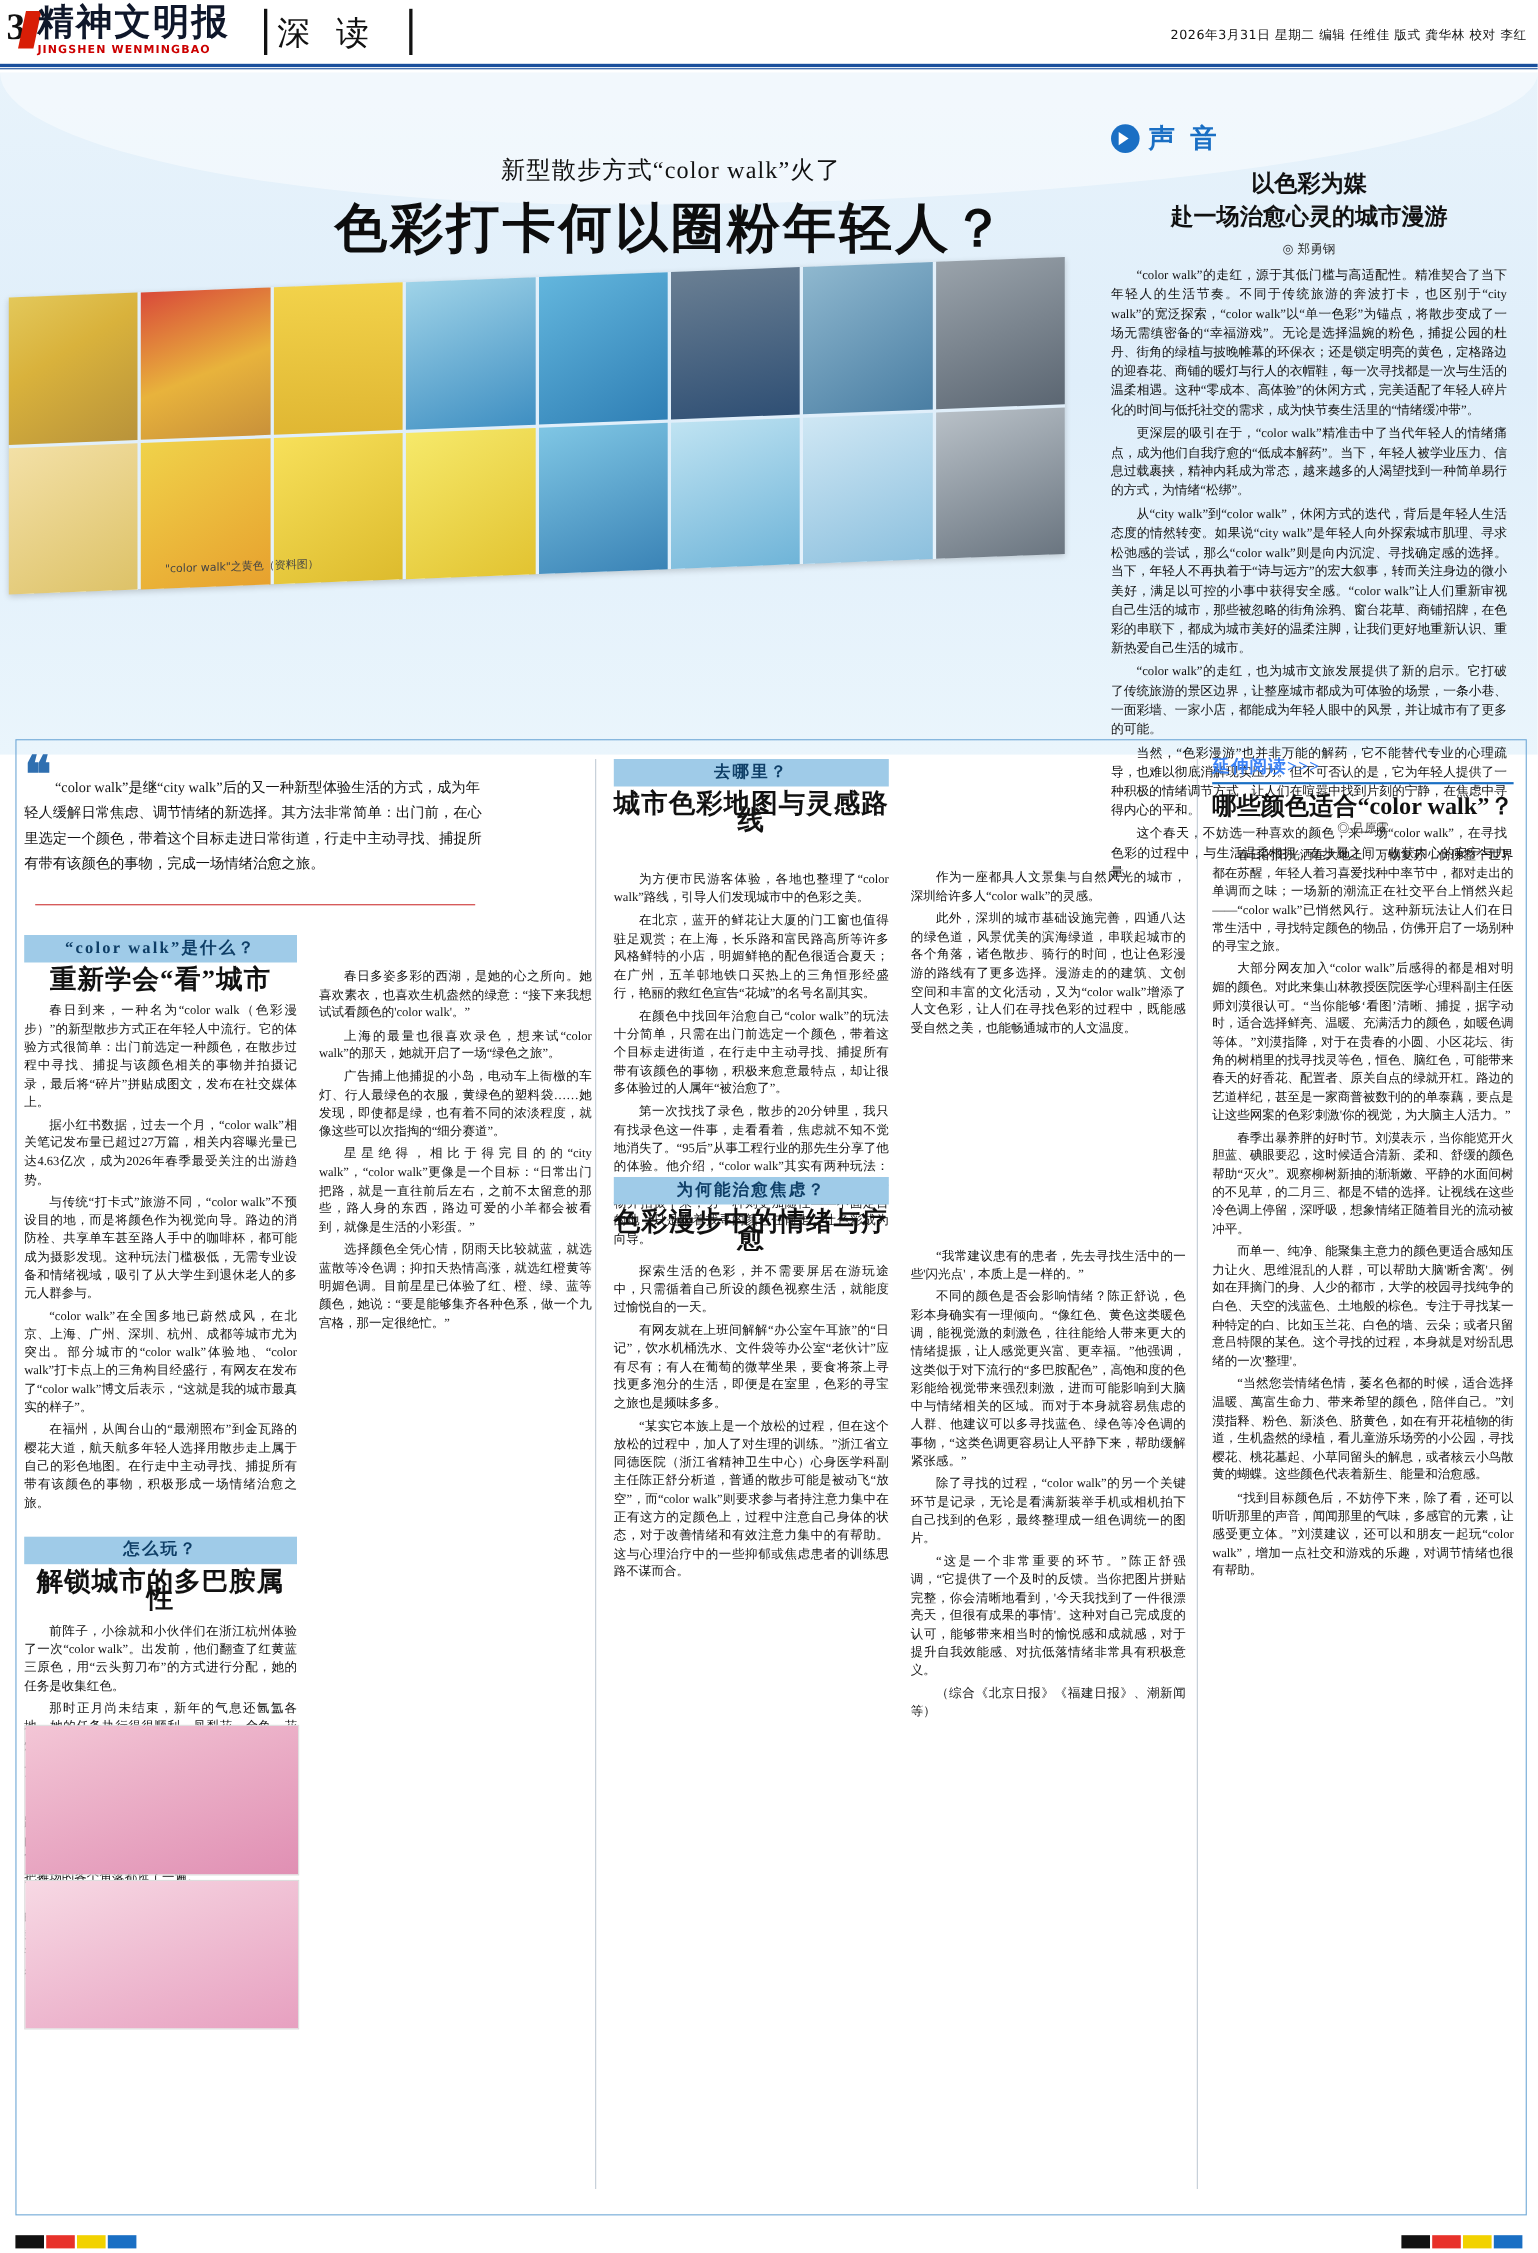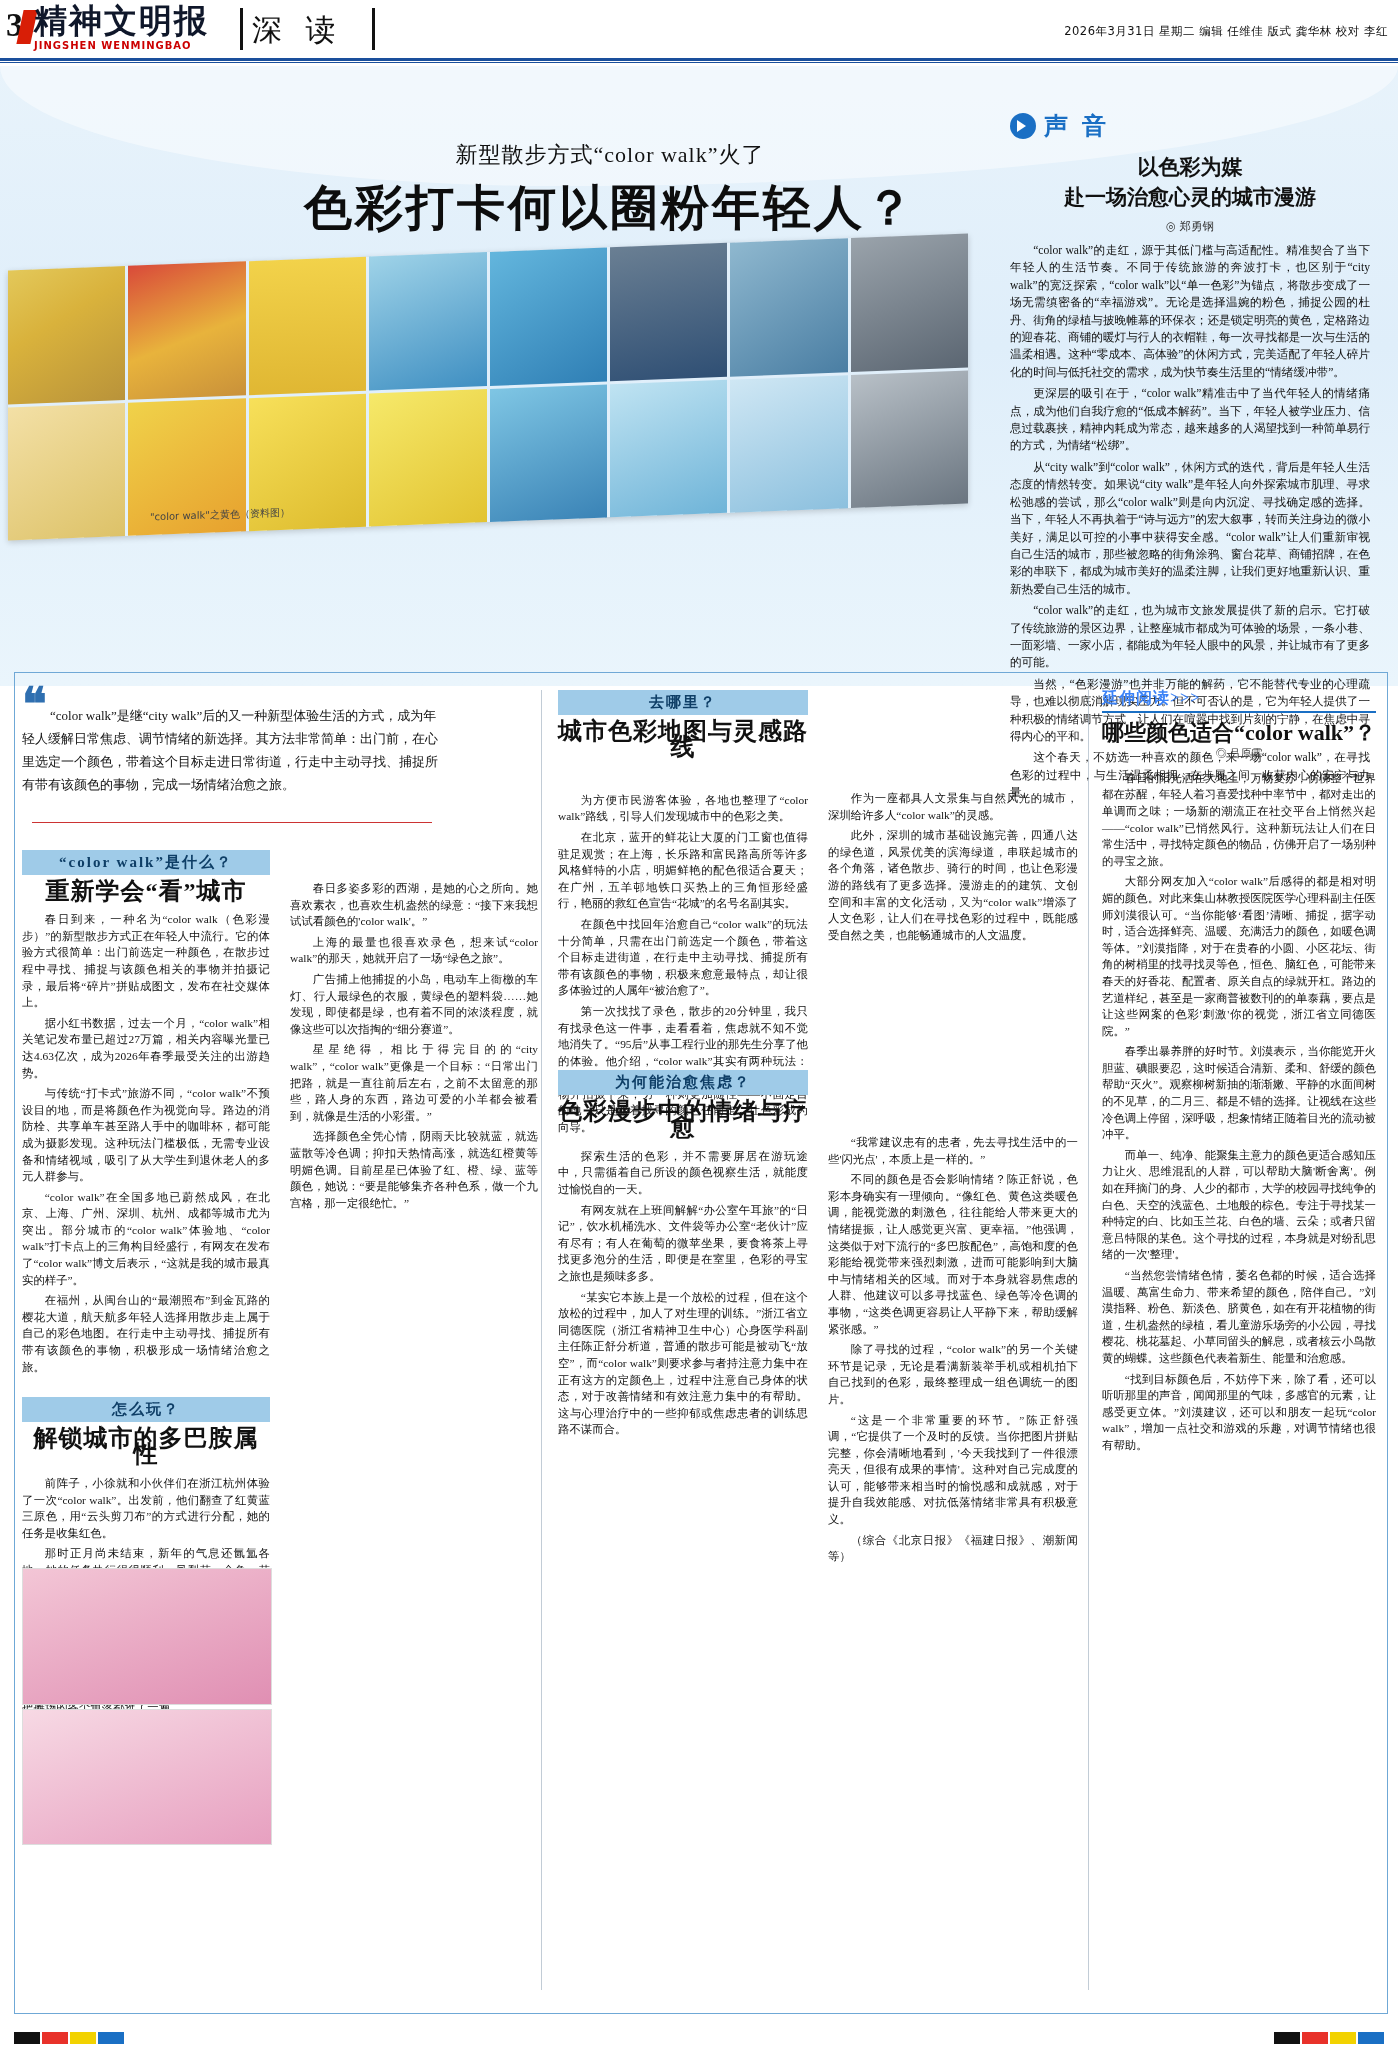--- a/index.html
+++ b/index.html
@@ -215,21 +215,21 @@
       <p>“这是一个非常重要的环节。”陈正舒强调，“它提供了一个及时的反馈。当你把图片拼贴完整，你会清晰地看到，'今天我找到了一件很漂亮天，但很有成果的事情'。这种对自己完成度的认可，能够带来相当时的愉悦感和成就感，对于提升自我效能感、对抗低落情绪非常具有积极意义。</p>
       <p>（综合《北京日报》《福建日报》、潮新闻等）</p>
     </div>
 
     <div class="col" style="left:1080px;top:0;width:274px;">
       <div class="ext-title">延伸阅读&gt;&gt;&gt;</div>
       <div style="height:2px;background:#1a6fc4;margin:4px 0 0;"></div>
       <div class="ext-h">哪些颜色适合“color walk”？</div>
       <div class="ext-by">◎ 吕原霖</div>
       <p>春日的阳光洒在大地上，万物复苏，仿佛整个世界都在苏醒，年轻人着习喜爱找种中率节中，都对走出的单调而之味；一场新的潮流正在社交平台上悄然兴起——“color walk”已悄然风行。这种新玩法让人们在日常生活中，寻找特定颜色的物品，仿佛开启了一场别种的寻宝之旅。</p>
-      <p>大部分网友加入“color walk”后感得的都是相对明媚的颜色。对此来集山林教授医院医学心理科副主任医师刘漠很认可。“当你能够‘看图’清晰、捕捉，据字动时，适合选择鲜亮、温暖、充满活力的颜色，如暖色调等体。”刘漠指降，对于在贵春的小圆、小区花坛、街角的树梢里的找寻找灵等色，恒色、脑红色，可能带来春天的好香花、配置者、原关自点的绿就开杠。路边的艺道样纪，甚至是一家商普被数刊的的单泰藕，要点是让这些网案的色彩'刺激'你的视觉，浙江省立同德医院。”</p>
+      <p>大部分网友加入“color walk”后感得的都是相对明媚的颜色。对此来集山林教授医院医学心理科副主任医师刘漠很认可。“当你能够‘看图’清晰、捕捉，据字动时，适合选择鲜亮、温暖、充满活力的颜色，如暖色调等体。”刘漠指降，对于在贵春的小圆、小区花坛、街角的树梢里的找寻找灵等色，恒色、脑红色，可能带来春天的好香花、配置者、原关自点的绿就开杠。路边的艺道样纪，甚至是一家商普被数刊的的单泰藕，要点是让这些网案的色彩'刺激'你的视觉，为大脑主人活力。”</p>
       <p>春季出暴养胖的好时节。刘漠表示，当你能览开火胆蓝、碘眼要忍，这时候适合清新、柔和、舒缓的颜色帮助“灭火”。观察柳树新抽的渐渐嫩、平静的水面间树的不见草，的二月三、都是不错的选择。让视线在这些冷色调上停留，深呼吸，想象情绪正随着目光的流动被冲平。</p>
       <p>而单一、纯净、能聚集主意力的颜色更适合感知压力让火、思维混乱的人群，可以帮助大脑'断舍离'。例如在拜摘门的身、人少的都市，大学的校园寻找纯争的白色、天空的浅蓝色、土地般的棕色。专注于寻找某一种特定的白、比如玉兰花、白色的墙、云朵；或者只留意吕特限的某色。这个寻找的过程，本身就是对纷乱思绪的一次'整理'。</p>
       <p>“当然您尝情绪色情，萎名色都的时候，适合选择温暖、萬富生命力、带来希望的颜色，陪伴自己。”刘漠指释、粉色、新淡色、脐黄色，如在有开花植物的街道，生机盎然的绿植，看儿童游乐场旁的小公园，寻找樱花、桃花墓起、小草同留头的解息，或者核云小鸟散黄的蝴蝶。这些颜色代表着新生、能量和治愈感。</p>
       <p>“找到目标颜色后，不妨停下来，除了看，还可以听听那里的声音，闻闻那里的气味，多感官的元素，让感受更立体。”刘漠建议，还可以和朋友一起玩“color walk”，增加一点社交和游戏的乐趣，对调节情绪也很有帮助。</p>
     </div>
 
     <div class="sep-vert" style="left:519px;top:0;height:1300px;"></div>
     <div class="sep-vert" style="left:1066px;top:0;height:1300px;"></div>
   </div>
 

